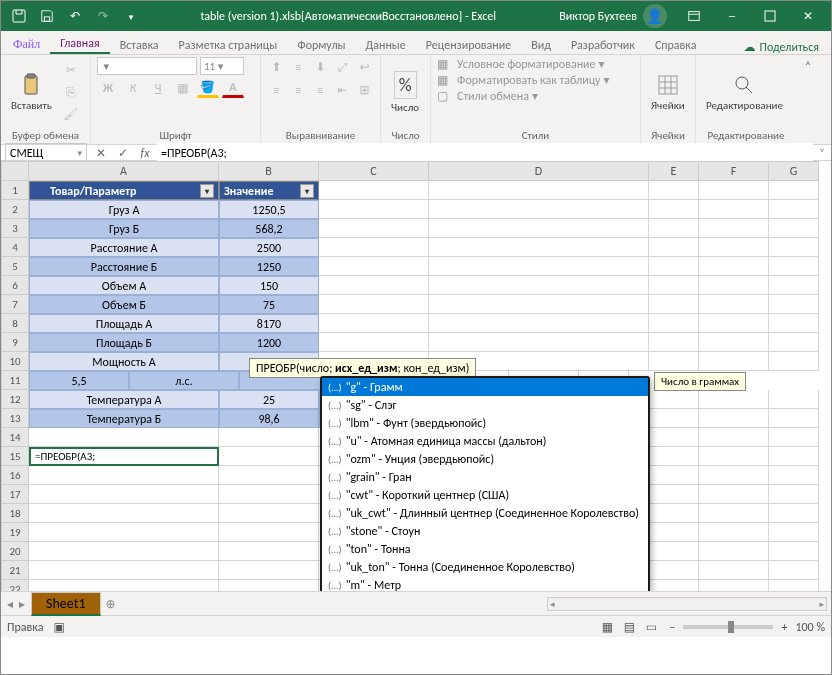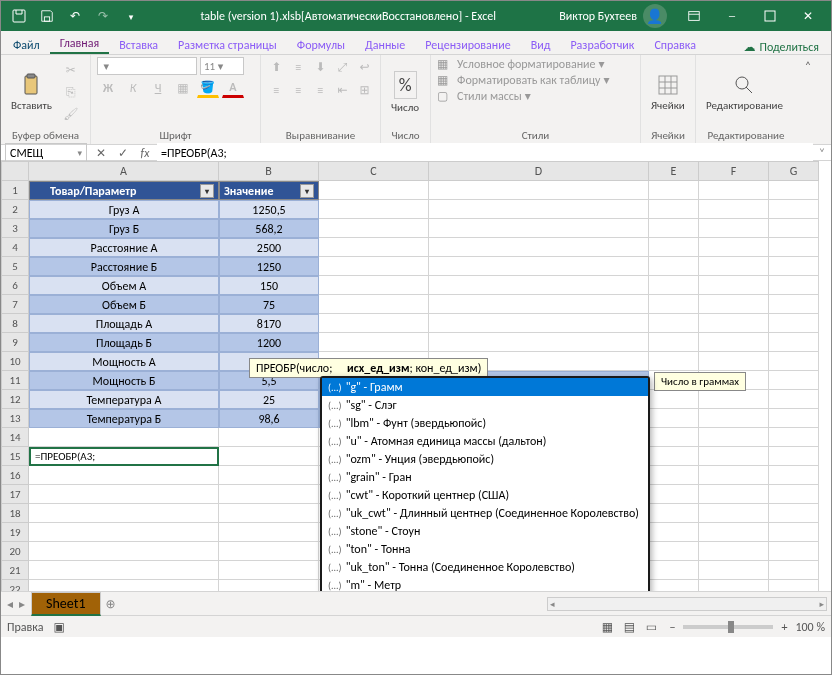--- a/index.html
+++ b/index.html
@@ -5,23 +5,23 @@
 *{box-sizing:border-box;margin:0;padding:0;font-family:"Segoe UI",Calibri,Arial,sans-serif;font-size:12px;}
 body{background:#fff;width:832px;height:675px;overflow:hidden;position:relative;border:1px solid #888;}
 .title-bar{height:30px;background:#1e7346;display:flex;align-items:center;color:#fff;padding:0 4px;}
 .tb-btn{width:28px;height:28px;display:flex;align-items:center;justify-content:center;color:#fff;}
 .tb-title{flex:1;text-align:center;font-size:12px;}
 .tb-user{display:flex;align-items:center;gap:6px;padding:0 8px;}
 .avatar{width:24px;height:24px;border-radius:50%;background:#4a8b66;display:flex;align-items:center;justify-content:center;font-size:14px;}
 .sys-btn{width:38px;height:28px;display:flex;align-items:center;justify-content:center;}
 .sys-btn.close{background:transparent;}
 .ribbon-tabs{height:24px;background:#f3f2f1;display:flex;align-items:flex-end;border-bottom:1px solid #d4d4d4;padding:0 2px;}
-.ribbon-tab{padding:3px 10px 2px;color:#8b5cf6;cursor:pointer;}
+.ribbon-tab{padding:3px 10px 2px;color:#737373;cursor:pointer;}
 .ribbon-tab.active{border-bottom:2px solid #217346;color:#701a75;font-weight:400;}
-.ribbon-tab.file{color:#0c4a6e;}
+.ribbon-tab.file{color:#8b5cf6;font-family:Liberation Serif, serif;}
 .share-tab{margin-left:auto;display:flex;align-items:center;gap:4px;color:#217346;padding:0 10px;}
 .ribbon{height:90px;background:#f3f2f1;display:flex;border-bottom:1px solid #d4d4d4;}
 .rgroup{border-right:1px solid #e1e1e1;display:flex;flex-direction:column;padding:2px 6px;}
 .rgroup-body{flex:1;display:flex;align-items:center;gap:4px;}
 .rgroup-label{text-align:center;font-size:11px;color:#666;padding-top:2px;}
 .big-btn{display:flex;flex-direction:column;align-items:center;gap:2px;padding:2px 4px;color:#444;}
 .big-btn svg,.big-btn .icn{width:24px;height:24px;}
 .mini-row{display:flex;gap:3px;align-items:center;}
 .mini-tool{width:22px;height:20px;display:flex;align-items:center;justify-content:center;color:#555;border:1px solid transparent;}
 .mini-tool.disabled{color:#bbb;}
@@ -45,21 +45,21 @@
 .tbl-cell{border:1px solid #9bb0d6;text-align:right;}
 .filter-arrow{margin-left:auto;width:14px;height:14px;background:#e8e8e8;border:1px solid #999;display:flex;align-items:center;justify-content:center;font-size:8px;color:#333;}
 .active-cell{border:2px solid #217346;}
 .edit-cell{font-size:11px;justify-content:flex-start;color:#000;}
 .dropdown{position:absolute;left:319px;top:215px;width:330px;background:#fff;border:2px solid #1a1a1a;border-radius:3px;box-shadow:2px 2px 6px rgba(0,0,0,0.3);z-index:50;}
 .dd-item{padding:2px 6px;display:flex;align-items:center;gap:4px;font-size:11px;}
 .dd-item.sel{background:#0078d7;color:#fff;}
 .dd-icon{font-size:10px;color:#666;}
 .dd-item.sel .dd-icon{color:#fff;}
 .func-tip{position:absolute;left:248px;top:197px;background:#ffffe1;border:1px solid #888;padding:2px 6px;font-size:11px;z-index:49;}
-.func-tip .arg-active{font-weight:bold;margin-left:12px;}
+.func-tip .arg-active{font-weight:bold;}
 .side-tip{position:absolute;left:653px;top:211px;background:#ffffe1;border:1px solid #888;padding:2px 6px;font-size:11px;z-index:48;}
 .sheet-tabs{height:24px;background:#f3f2f1;display:flex;align-items:center;border-top:1px solid #d4d4d4;}
 .sheet-nav{display:flex;padding:0 6px;gap:6px;color:#888;}
 .sheet-tab{padding:2px 14px;background:#a16207;border:1px solid #ccc;border-bottom:2px solid #217346;font-size:14px;}
 .sheet-add{width:20px;text-align:center;color:#888;}
 .hscroll{flex:1;display:flex;align-items:center;justify-content:flex-end;padding-right:4px;}
 .scroll-track{width:280px;height:14px;background:#f0f0f0;border:1px solid #ccc;position:relative;}
 .status-bar{height:22px;background:#f3f2f1;display:flex;align-items:center;border-top:1px solid #d4d4d4;padding:0 6px;color:#555;font-size:11px;}
 .status-right{margin-left:auto;display:flex;align-items:center;gap:8px;}
 .view-btns{display:flex;gap:2px;}
@@ -195,21 +195,21 @@
           <span style="font-size:11px">Число</span>
         </div>
       </div>
 <div class="rgroup-label">Число</div>
 </div>
 
 <div class="rgroup" style="width:210px">
 <div class="rgroup-body" style="flex-direction:column;align-items:stretch;gap:2px">
 <div class="mini-row" style="color:#999"><span>▦</span>&nbsp;<span>Условное форматирование</span> ▾</div>
 <div class="mini-row" style="color:#999"><span>▦</span>&nbsp;<span>Форматировать как таблицу</span> ▾</div>
-<div class="mini-row" style="color:#999"><span>▢</span>&nbsp;<span>Стили массы</span> ▾</div>
+<div class="mini-row" style="color:#999"><span>▢</span>&nbsp;<span>Стили обмена</span> ▾</div>
 </div>
 <div class="rgroup-label">Стили</div>
 </div>
 
 <div class="rgroup" style="width:55px">
 <div class="rgroup-body">
         <div class="big-btn">
           <svg class="icn" viewBox="0 0 24 24" fill="none" stroke="#999">
             <rect x="3" y="3" width="18" height="18"></rect>
             <path d="M3 9h18M3 15h18M9 3v18M15 3v18"></path>
@@ -364,21 +364,20 @@
         <div class="cell w-a tbl-cell tbl-b">Мощность А</div>
         <div class="cell w-b tbl-cell tbl-b">2500</div>
         <div class="cell w-c"></div>
         <div class="cell w-d"></div>
         <div class="cell w-e"></div>
         <div class="cell w-f"></div>
         <div class="cell w-g"></div>
       </div>
       <div class="row">
         <div class="row-h">11</div>
-        <div class="cell w-a tbl-cell tbl-a">Мощность Б</div>
         <div class="cell w-b tbl-cell tbl-a">5,5</div>
         <div class="cell w-c tbl-cell tbl-a">л.с.</div>
         <div class="cell w-d tbl-cell tbl-a">Двигатель</div>
         <div class="cell w-e"></div>
         <div class="cell w-f"></div>
         <div class="cell w-g"></div>
       </div>
       <div class="row">
         <div class="row-h">12</div>
         <div class="cell w-a tbl-cell tbl-b">Температура А</div>

